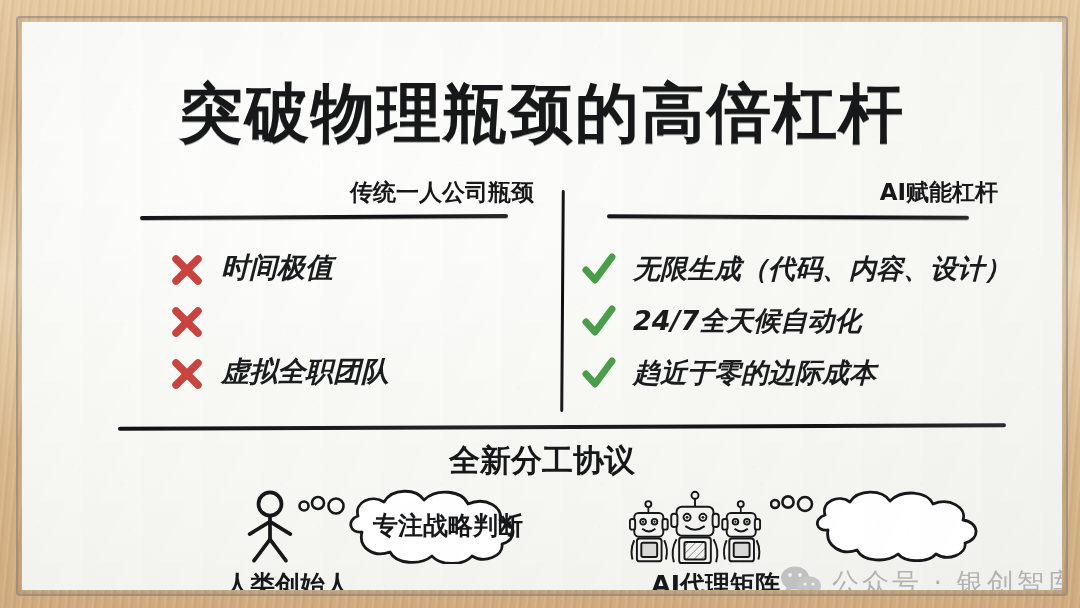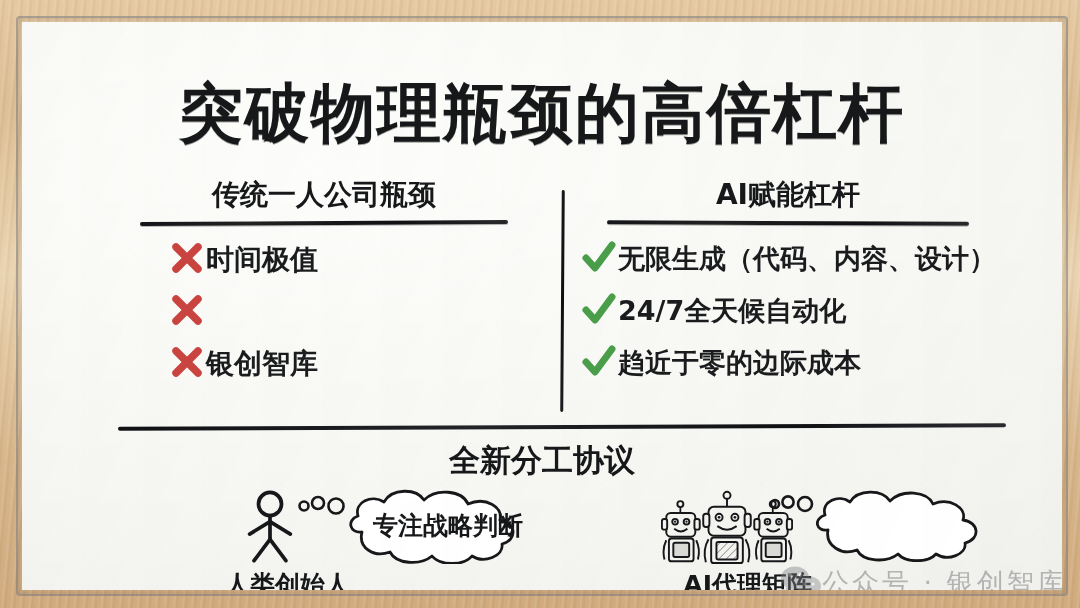--- a/index.html
+++ b/index.html
@@ -51,35 +51,35 @@
     text-shadow:0 1px 0 rgba(0,0,0,.35);
     white-space:nowrap;
   }
 
   .cols{position:absolute;left:0;right:0;top:158px;height:240px;}
   .col{position:absolute;top:0;}
   .col.left{left:92px;width:420px;}
   .col.right{left:556px;width:420px;}
 
   .col-head{
-    text-align:center;font-size:28px;font-weight:700;color:#17181a;
+    text-align:right;font-size:23px;font-weight:700;color:#17181a;
     font-family:"DejaVu Sans","Liberation Sans",sans-serif;
     white-space:nowrap;line-height:1.1;
   }
   .rule{
     height:4px;margin:10px auto 0;width:368px;
     background:linear-gradient(90deg,#15161a,#222 30%,#101114 70%,#2a2a2d);
     border-radius:3px;
     transform:rotate(-0.35deg);
     box-shadow:0 1px 0 rgba(0,0,0,.25);
   }
   .col.right .rule{width:362px;transform:rotate(0.25deg);}
 
   .items{margin-top:16px;}
-  .item{display:flex;align-items:flex-start;gap:2px;height:52px;}
+  .item{display:flex;align-items:flex-end;gap:17px;height:52px;font-style:italic;}
   .col.left .item{padding-left:56px;}
   .col.right .item{padding-left:4px;}
   .item-txt{
     font-size:28px;font-weight:700;color:#1b1c1e;white-space:nowrap;
     font-family:"DejaVu Sans","Liberation Sans",sans-serif;
   }
   .col.right .item-txt{font-size:27px;}
   .mark{width:34px;height:34px;flex:0 0 34px;}
 
   .vdiv{
@@ -95,39 +95,39 @@
 
   .sub-title{
     position:absolute;left:0;right:0;top:418px;text-align:center;
     font-size:31px;font-weight:700;color:#17181a;
     font-family:"DejaVu Sans","Liberation Sans",sans-serif;
   }
 
   .scene{position:absolute;left:0;right:0;top:462px;height:130px;}
   .actor{position:absolute;}
   .actor.human{left:168px;width:160px;}
-  .actor.bots{left:620px;width:170px;}
+  .actor.bots{left:588px;width:170px;}
   .actor-art{display:flex;justify-content:center;align-items:flex-end;height:82px;}
   .actor-lbl{
     text-align:right;font-size:25px;font-weight:700;color:#17181a;margin-top:2px;
     font-family:"DejaVu Sans","Liberation Sans",sans-serif;white-space:nowrap;
   }
   .bubble{position:absolute;top:2px;}
   .bubble.b1{left:276px;width:260px;height:78px;}
   .bubble.b2{left:748px;width:250px;height:76px;}
   .bubble-txt{
     position:absolute;left:0;right:0;top:50%;transform:translateY(-50%);
     text-align:center;font-size:25px;font-weight:700;color:#17181a;
     font-family:"DejaVu Sans","Liberation Sans",sans-serif;white-space:nowrap;
   }
   .bubble.b1 .bubble-txt{padding-left:40px;}
   .bubble.b2 .bubble-txt{padding-left:30px;}
 
   .watermark{
-    position:absolute;left:758px;top:543px;display:flex;align-items:center;
+    position:absolute;left:758px;top:543px;display:flex;align-items:center;gap:10px;
     opacity:.42;
   }
   .wm-txt{
     font-size:27px;color:#5e6064;letter-spacing:3px;white-space:nowrap;
     font-family:"DejaVu Sans","Liberation Sans",sans-serif;
   }
 </style>
 </head>
 <body>
 
@@ -170,21 +170,21 @@
 
           <div class="item">
             <span class="mark">
               <svg viewBox="0 0 34 34" width="34" height="34">
                 <g stroke="#c9443f" stroke-width="7.5" stroke-linecap="round">
                   <line x1="6" y1="6" x2="28" y2="28"></line>
                   <line x1="28" y1="6" x2="6" y2="28"></line>
                 </g>
               </svg>
             </span>
-            <span class="item-txt">银创智库</span>
+            <span class="item-txt">虚拟全职团队</span>
           </div>
 
         </div>
       </div>
 
       <div class="col right">
         <div class="col-head">AI赋能杠杆</div>
         <div class="rule"></div>
         <div class="items">
 

